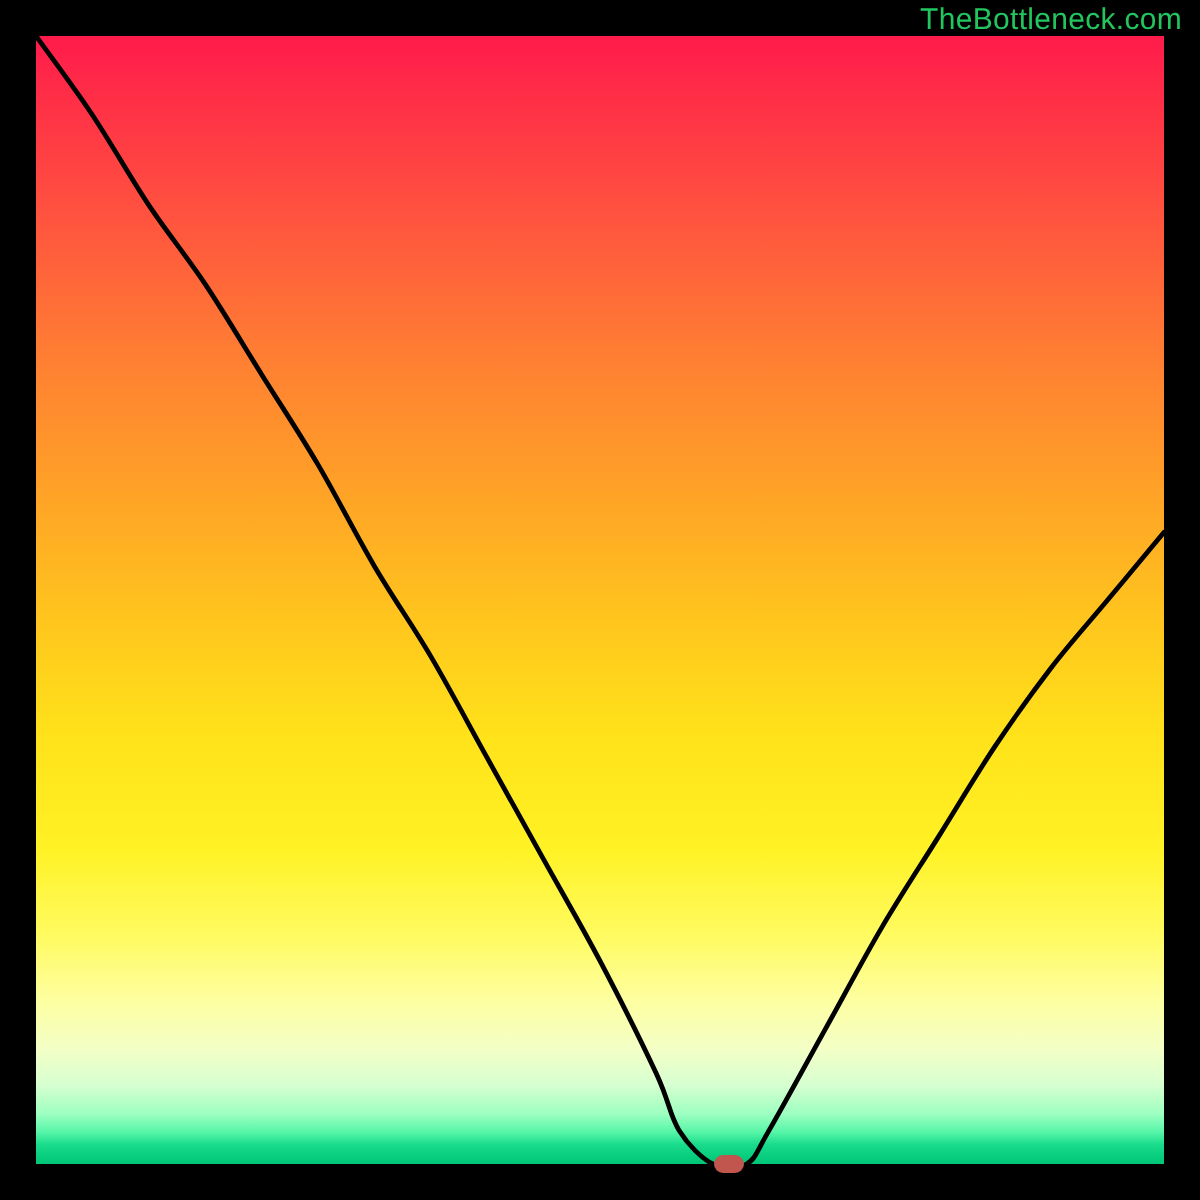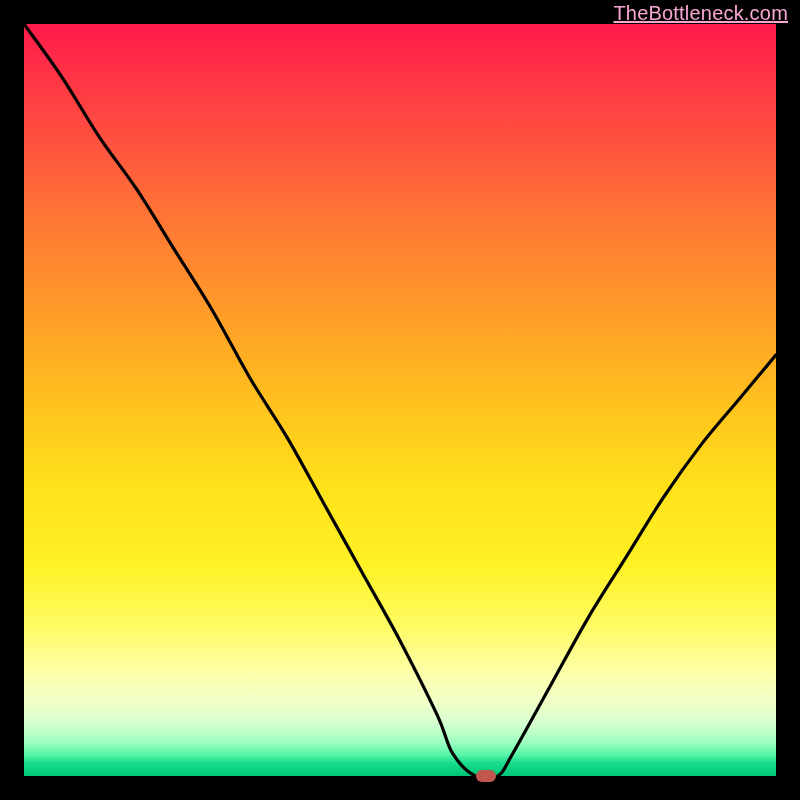--- a/index.html
+++ b/index.html
@@ -16,26 +16,25 @@
     top: 0;
     left: 0;
     width: 800px;
     height: 800px;
     box-sizing: border-box;
   }
   .watermark {
     position: absolute;
     top: 2px;
     right: 12px;
-    color: #f9a8d4;
+    color: #22c55e;
     font-size: 20px;
     font-weight: 500;
     letter-spacing: 0.2px;
     z-index: 20;
-    text-decoration: underline;
   }
   .plot {
     position: absolute;
     top: 24px;
     left: 24px;
     width: 752px;
     height: 752px;
     background: linear-gradient(
       to bottom,
       #ff1b4b 0%,

